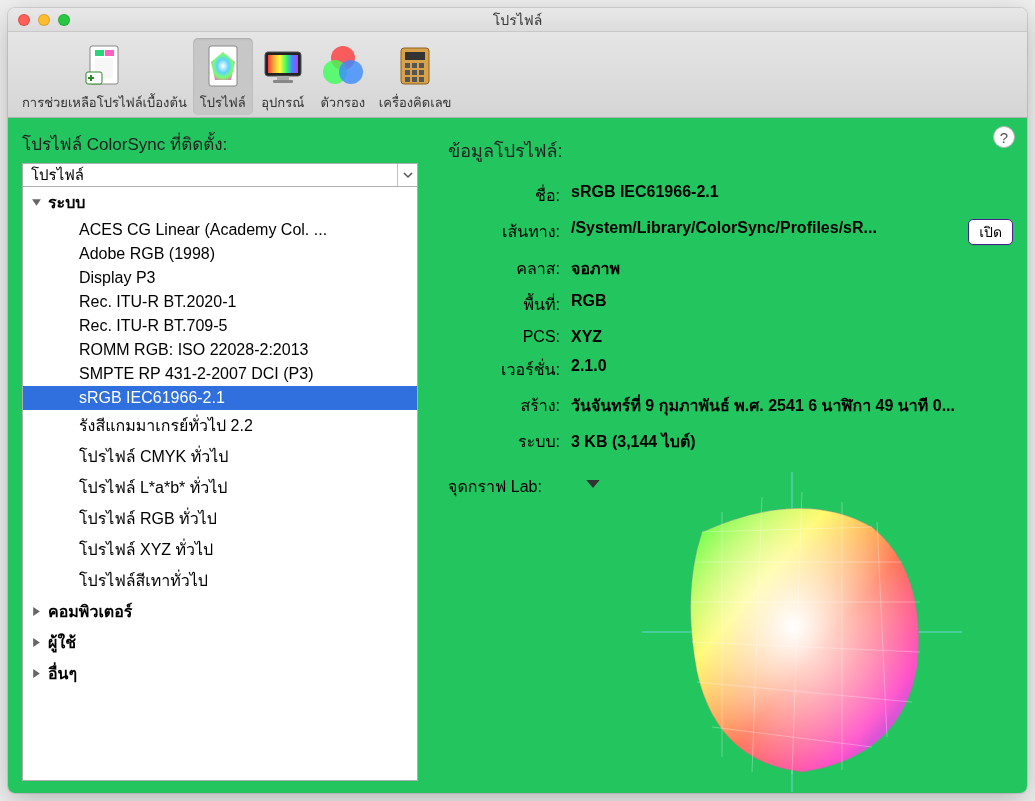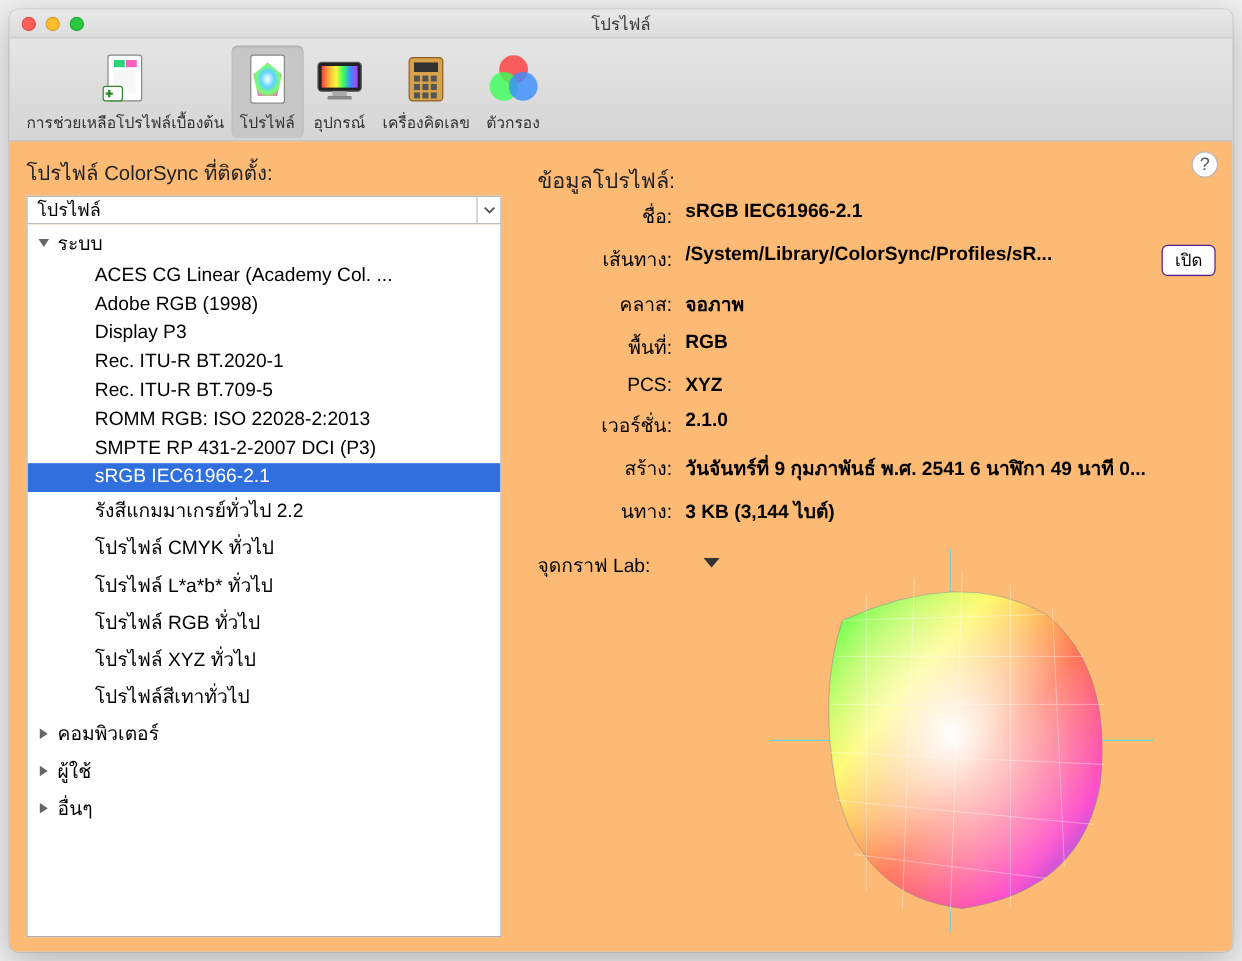--- a/index.html
+++ b/index.html
@@ -66,21 +66,21 @@
   box-shadow: inset 0 1px 2px rgba(0,0,0,0.15);
 }
 .tb-icon {
   width: 48px; height: 48px;
   display: flex; align-items: center; justify-content: center;
 }
 .tb-label { font-size: 13px; color: #333; margin-top: 2px; white-space: nowrap; }
 .content {
   flex: 1;
   display: flex;
-  background: #fdba74;
+  background: #22c55e;
   overflow: hidden;
 }
 .left-pane {
   width: 410px;
   padding: 12px 0 12px 14px;
   display: flex;
   flex-direction: column;
 }
 .pane-title {
   font-size: 17px;
@@ -114,21 +114,21 @@
   overflow-y: auto;
   font-size: 16px;
 }
 .tree-row {
   padding: 3px 8px 3px 8px;
   display: flex;
   align-items: center;
   white-space: nowrap;
   color: #000;
 }
-.tree-row.group { font-weight: 400; }
+.tree-row.group { font-weight: 700; }
 .tree-row.child { padding-left: 56px; }
 .tree-row.selected { background: #2f6fde; color: #fff; }
 .disclosure {
   width: 11px; height: 11px; margin-right: 6px; display: inline-flex;
 }
 .disclosure.down svg { transform: rotate(90deg); }
 .right-pane {
   flex: 1;
   padding: 18px 14px 14px 30px;
   position: relative;
@@ -141,21 +141,21 @@
   border: 1px solid #b8b8b8;
   background: #fdfdfd;
   color: #555;
   font-size: 15px;
   display: flex; align-items: center; justify-content: center;
   cursor: default;
 }
 .info-title {
   font-size: 18px;
   color: #222;
-  margin-bottom: 3px;
+  margin-bottom: 18px;
 }
 .info-grid {
   display: grid;
   grid-template-columns: 112px 1fr auto;
   row-gap: 4px;
   column-gap: 8px;
   font-size: 16px;
   gap: 11px;
 }
 .info-label { text-align: right; color: #000; }
@@ -242,46 +242,46 @@
             <rect x="9" y="13" width="30" height="18" fill="url(#lg1)"></rect>
             <rect x="18" y="34" width="12" height="4" fill="#aaa"></rect>
             <rect x="14" y="38" width="20" height="3" rx="1" fill="#888"></rect>
           </svg>
       </div>
       <div class="tb-label">อุปกรณ์</div>
     </div>
     <div class="tb-item">
       <div class="tb-icon">
         <svg viewBox="0 0 48 48">
+            <circle cx="24" cy="16" r="12" fill="#ff3b3b" opacity="0.8"></circle>
+            <circle cx="16" cy="30" r="12" fill="#3bff5a" opacity="0.8"></circle>
+            <circle cx="32" cy="30" r="12" fill="#3b8cff" opacity="0.8"></circle>
+          </svg>
+      </div>
+      <div class="tb-label">ตัวกรอง</div>
+    </div>
+    <div class="tb-item">
+      <div class="tb-icon">
+        <svg viewBox="0 0 48 48">
             <rect x="10" y="6" width="28" height="36" rx="3" fill="#d8a24a" stroke="#8a6020"></rect>
             <rect x="14" y="10" width="20" height="8" fill="#333"></rect>
             <g fill="#555">
               <rect x="14" y="21" width="5" height="5"></rect>
               <rect x="21" y="21" width="5" height="5"></rect>
               <rect x="28" y="21" width="5" height="5"></rect>
               <rect x="14" y="28" width="5" height="5"></rect>
               <rect x="21" y="28" width="5" height="5"></rect>
               <rect x="28" y="28" width="5" height="5"></rect>
               <rect x="14" y="35" width="5" height="5"></rect>
               <rect x="21" y="35" width="5" height="5"></rect>
               <rect x="28" y="35" width="5" height="5"></rect>
             </g>
           </svg>
       </div>
       <div class="tb-label">เครื่องคิดเลข</div>
-    </div>
-    <div class="tb-item">
-      <div class="tb-icon">
-        <svg viewBox="0 0 48 48">
-            <circle cx="24" cy="16" r="12" fill="#ff3b3b" opacity="0.8"></circle>
-            <circle cx="16" cy="30" r="12" fill="#3bff5a" opacity="0.8"></circle>
-            <circle cx="32" cy="30" r="12" fill="#3b8cff" opacity="0.8"></circle>
-          </svg>
-      </div>
-      <div class="tb-label">ตัวกรอง</div>
     </div>
   </div>
 
   <div class="content">
     <div class="left-pane">
       <div class="pane-title">โปรไฟล์ ColorSync ที่ติดตั้ง:</div>
       <div class="select-wrap">
         <div class="select-label">โปรไฟล์</div>
         <div class="select-btn">
           <svg viewBox="0 0 10 10">
@@ -358,21 +358,21 @@
 
         <div class="info-label">PCS:</div>
         <div class="info-value" style="grid-column:2/4">XYZ</div>
 
         <div class="info-label">เวอร์ชั่น:</div>
         <div class="info-value" style="grid-column:2/4">2.1.0</div>
 
         <div class="info-label">สร้าง:</div>
         <div class="info-value" style="grid-column:2/4">วันจันทร์ที่ 9 กุมภาพันธ์ พ.ศ. 2541 6 นาฬิกา 49 นาที 0...</div>
 
-        <div class="info-label">นทาง:</div>
+        <div class="info-label">ระบบ:</div>
         <div class="info-value" style="grid-column:2/4">3 KB (3,144 ไบต์)</div>
       </div>
 
       <div class="lab-section">
         <div class="lab-label">จุดกราฟ Lab:</div>
         <div class="lab-dropdown">
           <svg viewBox="0 0 12 12">
               <path d="M1 3 L6 9 L11 3 Z" fill="#333"></path>
             </svg>
         </div>

